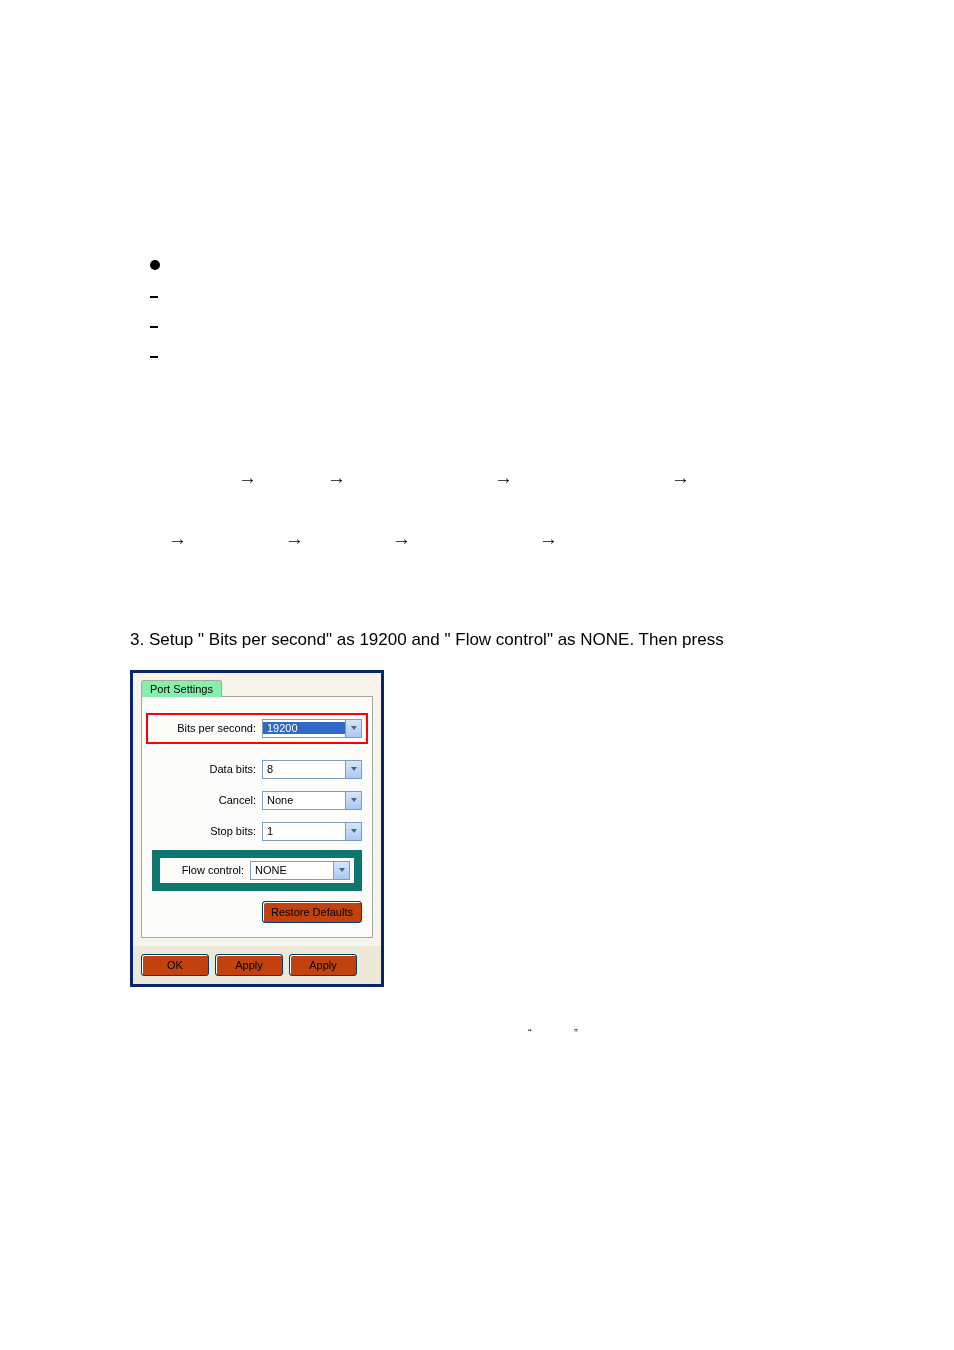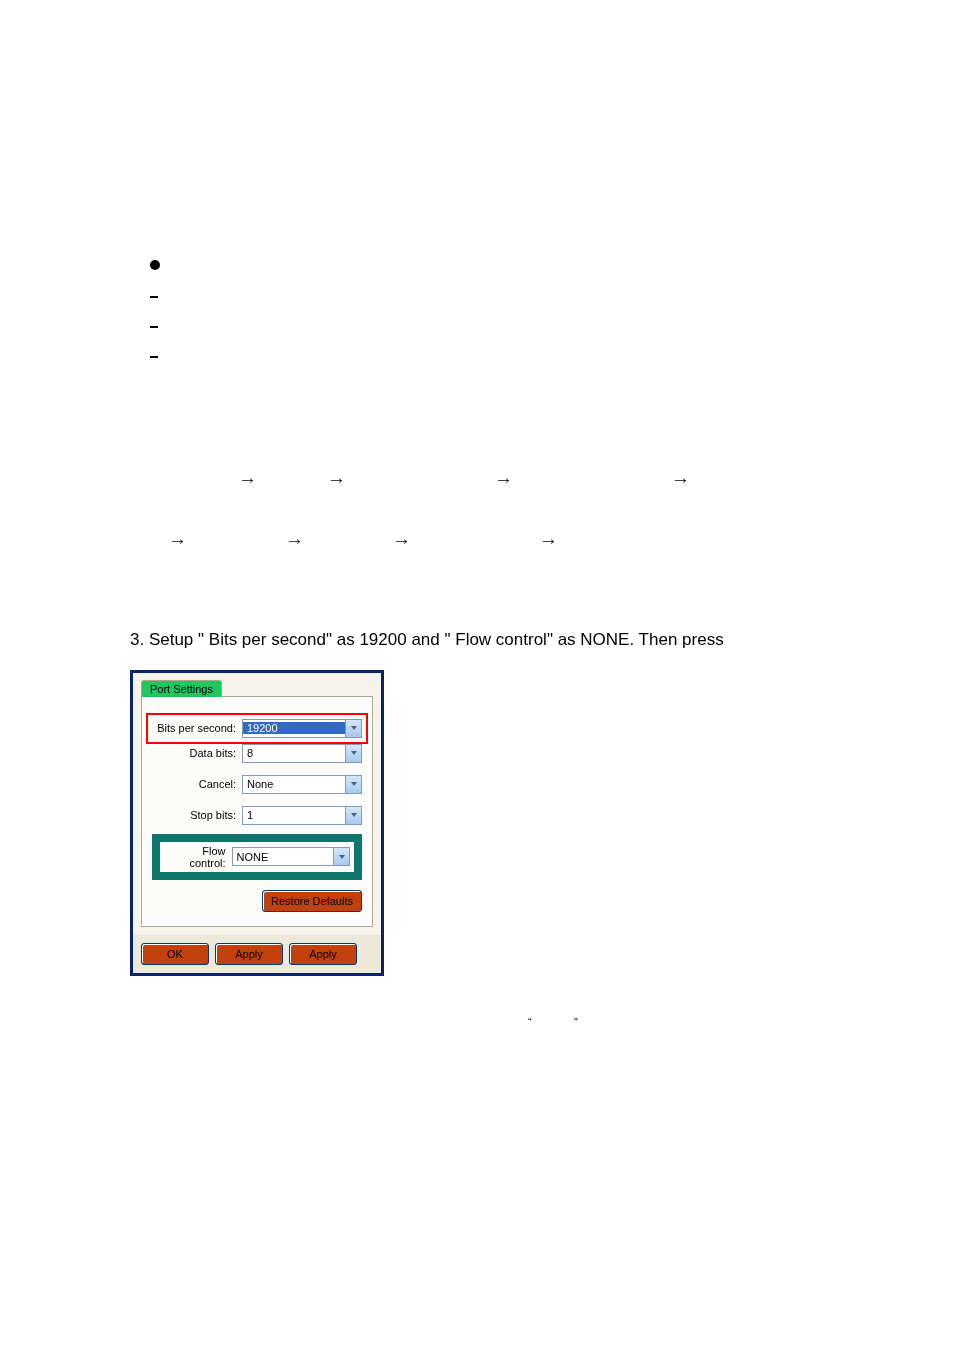--- a/index.html
+++ b/index.html
@@ -91,21 +91,21 @@
     background: linear-gradient(to bottom, #f08a7a, #d13a1d);
     border: 1px solid #8a1d0a;
     color:#fff;
   }
   .dialog-body {
     padding: 6px 8px 8px 8px;
     background: #f6f4ec;
   }
   .tab {
     display:inline-block;
-    background:#22c55e;
+    background:#86efac;
     border:1px solid #aca899;
     border-bottom:none;
     border-radius: 3px 3px 0 0;
     padding: 2px 8px;
     font-size: 11px;
     position: relative;
     top: 1px;
     z-index: 2;
   }
   .tabpane {
@@ -122,21 +122,21 @@
     margin-bottom: 12px;
     gap: 6px;
   }
   .fld label {
     font-size: 11px;
     color:#000;
     text-align:right;
   }
   .combo {
     position: relative;
-    width: 120px;
+    width: 100px;
     height: 19px;
     background: #fff;
     border: 1px solid #7f9db9;
     display:flex;
     align-items:center;
     box-sizing: border-box;
   }
   .combo .val {
     flex: 1;
     padding: 0 4px;
@@ -150,21 +150,21 @@
   }
   .combo .dd {
     width: 16px;
     height: 100%;
     background: linear-gradient(to bottom, #d6e6fb, #a9c9f0);
     border-left: 1px solid #7f9db9;
     display:flex; align-items:center; justify-content:center;
     box-sizing: border-box;
   }
   .combo .dd svg { width:8px; height:8px; }
-  .hl-red { border: 2px solid #ff0000; padding: 4px 4px; margin: -6px -6px 0 -6px; }
+  .hl-red { border: 2px solid #ff0000; padding: 4px 4px; margin: -6px -6px 16px -6px; }
   .hl-red2 { border: 8px solid #0f766e; padding: 3px 4px; margin-top: -3px; }
   .restore-row {
     text-align: right;
     margin-top: 10px;
   }
   .btn {
     min-width: 68px;
     height: 22px;
     font-size: 11px;
     font-family: Tahoma, Arial, sans-serif;

